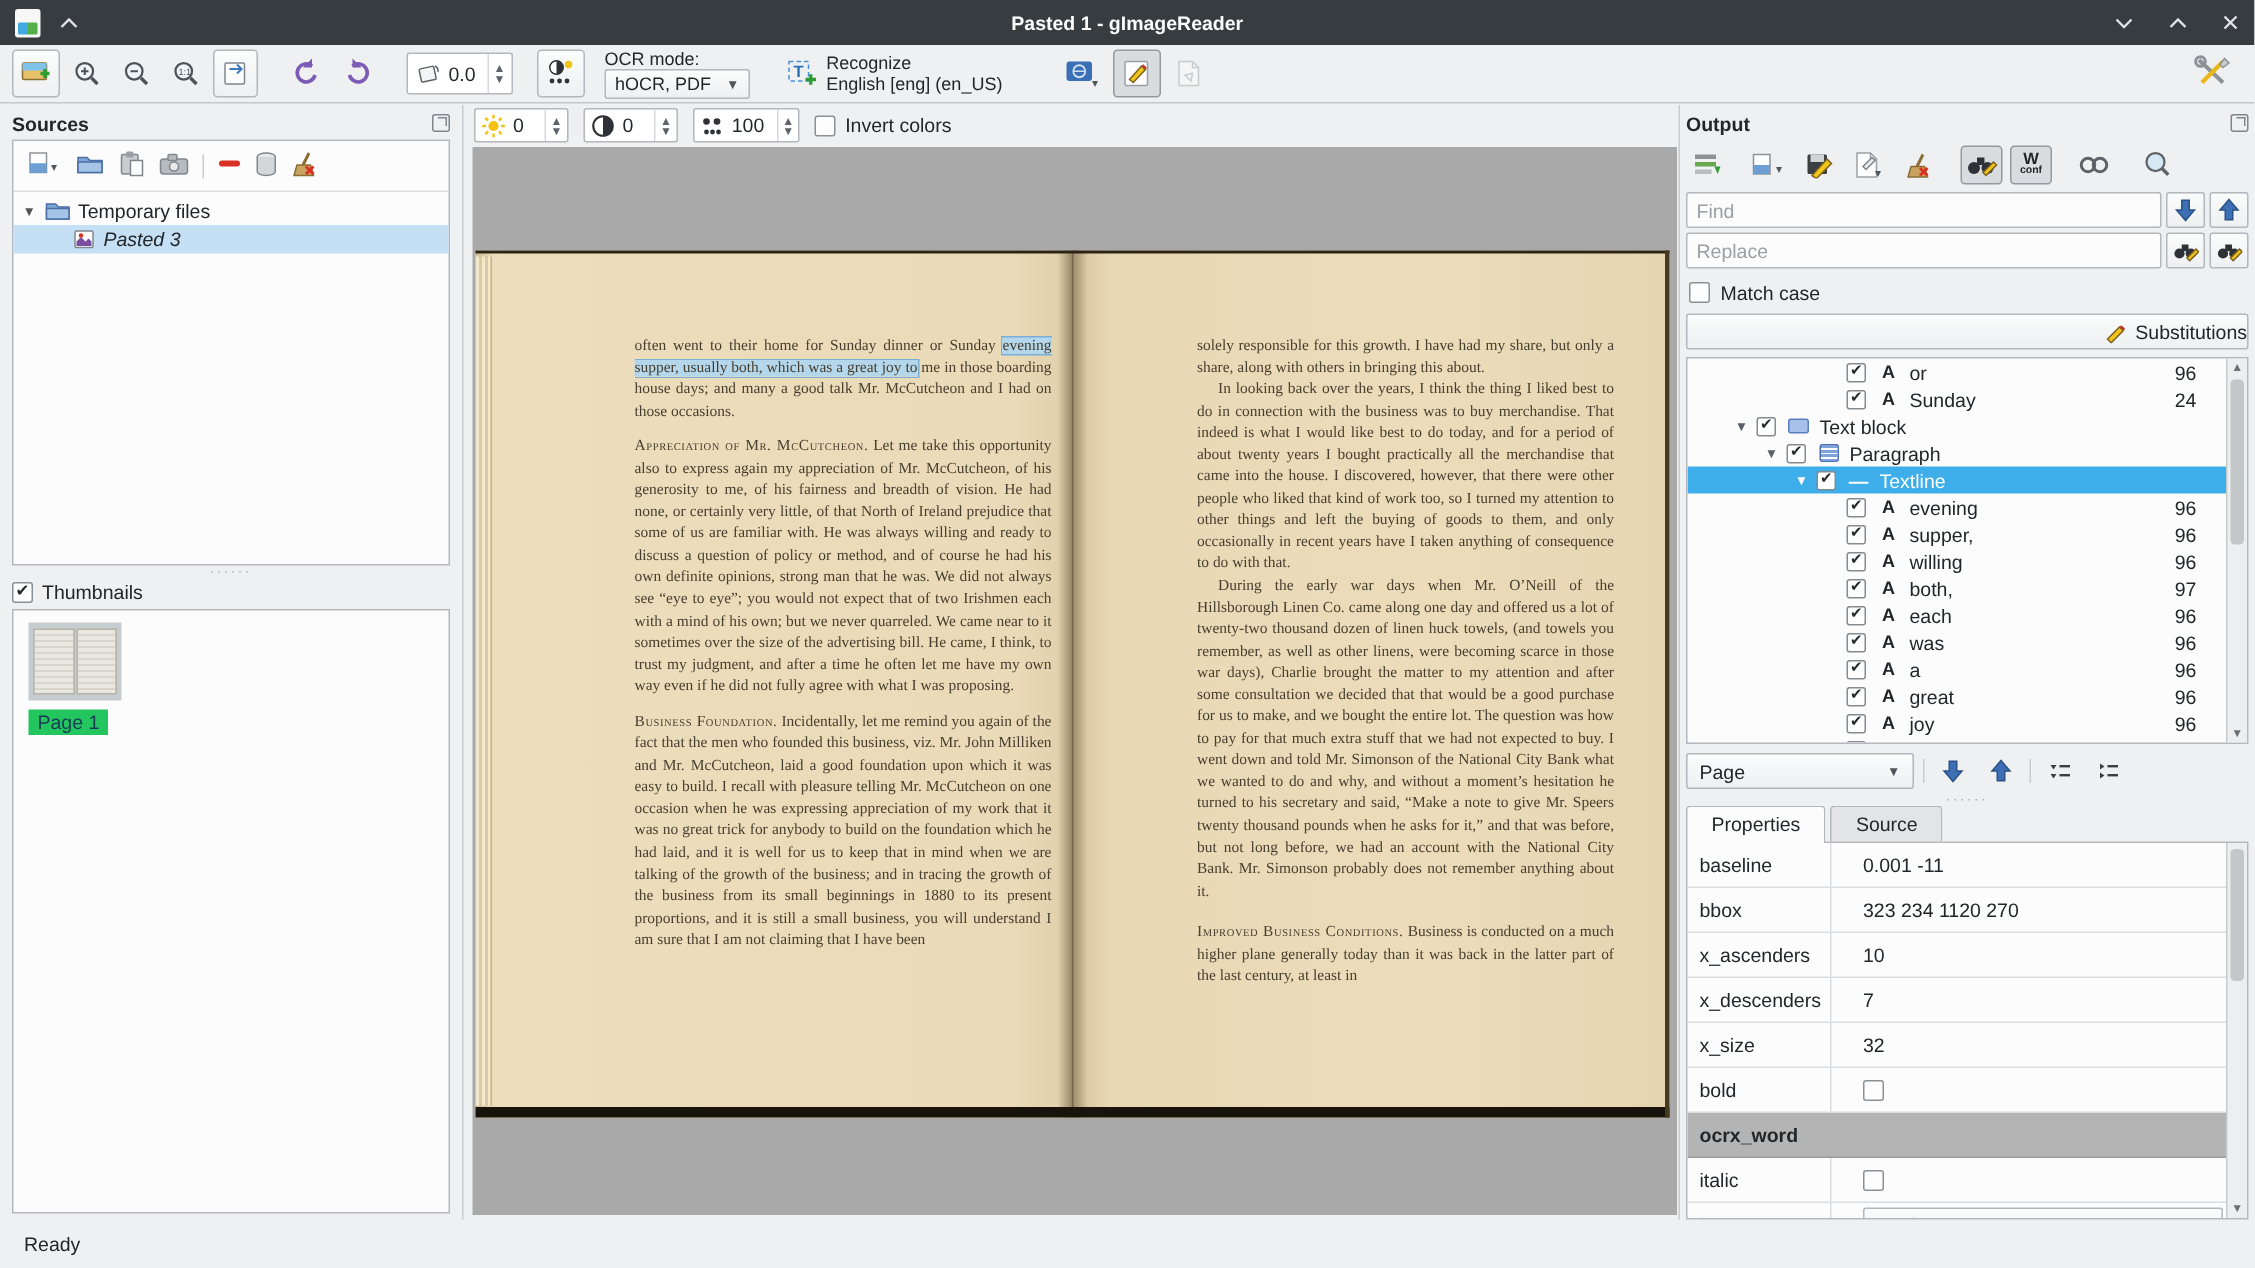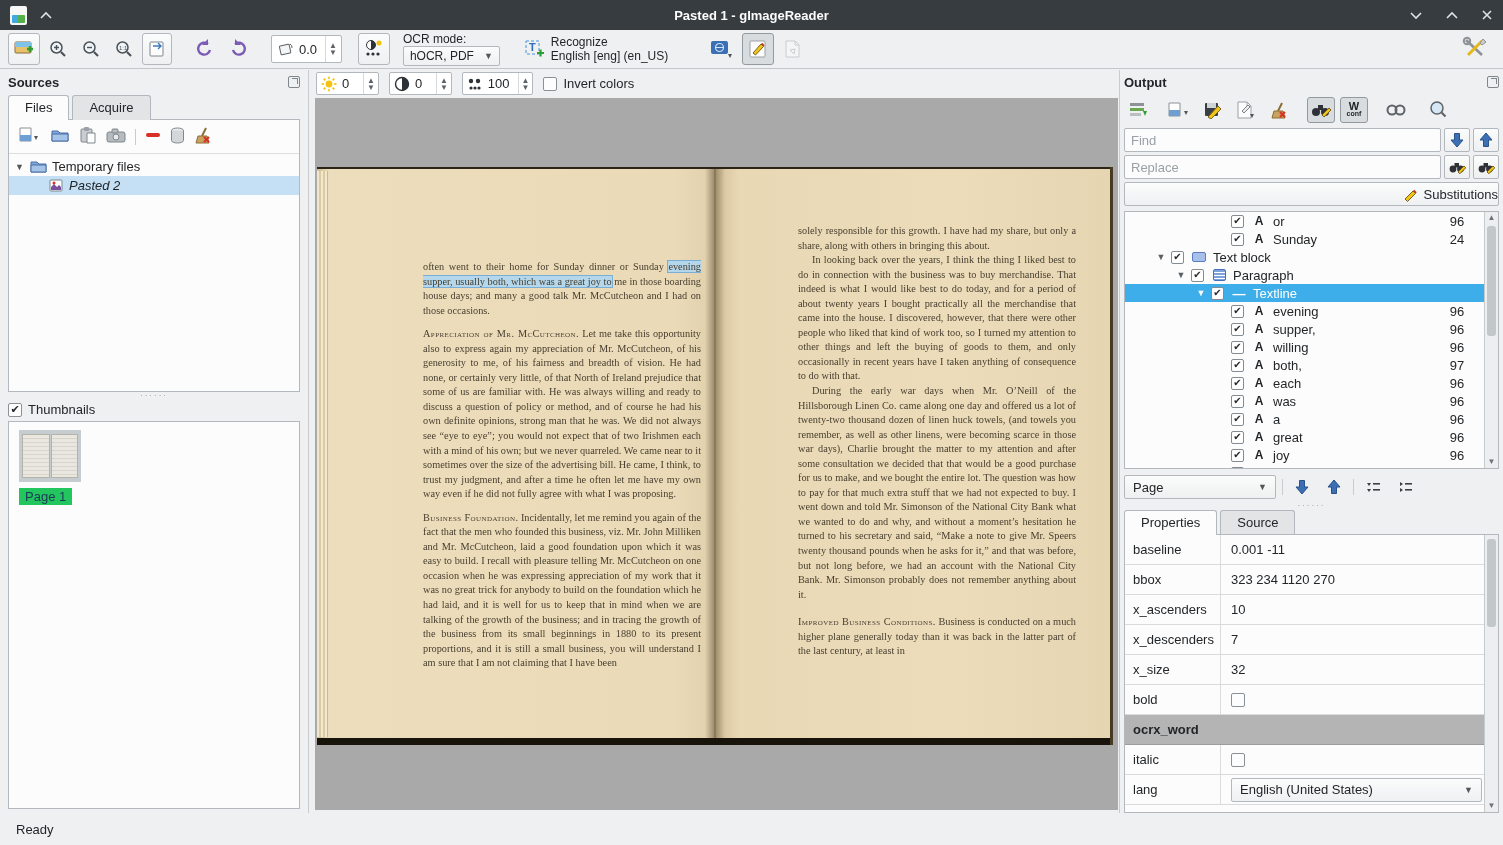--- a/index.html
+++ b/index.html
@@ -95,21 +95,21 @@
     background:linear-gradient(90deg,#d2bf9a 0,#e9d8b4 6%,#ecdcba 60%,#e6d5b1 100%); }
   .gutter { position:absolute; left:calc(50% - 10px); top:0; bottom:0; width:20px;
     background:linear-gradient(90deg,rgba(70,52,24,0) 0,rgba(70,52,24,.42) 45%,rgba(30,22,10,.55) 50%,rgba(70,52,24,.35) 55%,rgba(70,52,24,0) 100%); }
   .deckle { position:absolute; left:0; top:4px; bottom:8px; width:11px;
     background:repeating-linear-gradient(90deg,#f3e8cc 0 2px,#d9cba4 2px 4px); border-right:1px solid #c9b98f; }
   .edge-bottom { position:absolute; left:0; right:0; bottom:0; height:7px; background:#18140b; }
   .edge-top { position:absolute; left:0; right:0; top:0; height:2px; background:#2c2517; }
   .edge-right { position:absolute; right:0; top:0; bottom:0; width:3px; background:#463a22; }
   .page-text { position:absolute; top:57px; width:278px; font-family:"Liberation Serif","DejaVu Serif",serif;
     font-size:10.3px; line-height:14.55px; text-align:justify; color:#463e2f; }
-  .page-text.left  { left:106px;margin-top:36px; }
+  .page-text.left  { left:106px; }
   .page-text.right { left:481px; }
   .page-text p { margin:0; }
   .page-text.left p + p { margin-top:9px; }
   .page-text.right p.ind { text-indent:14px; }
   .page-text.right p.gap { margin-top:13px; }
   .opener { font-variant:small-caps; letter-spacing:.4px; }
   .hl { background:#b4d7eb; box-shadow:0 0 0 1px #79afd7; }
 
   
   .out-toolbar { display:flex; align-items:center; gap:5px; height:28px; margin:2px 0 4px 0; }
@@ -147,21 +147,21 @@
   .vscroll .sarrow.up { top:0; } .vscroll .sarrow.down { bottom:0; }
   .vscroll .thumb { position:absolute; left:2px; right:2px; background:#c2c7ca; border-radius:3px; }
   .pagerow { display:flex; align-items:center; gap:6px; height:28px; margin-top:4px; }
   .pagecombo { display:flex; align-items:center; border:1px solid #b2b8bd; background:linear-gradient(#fbfcfc,#eef0f1);
     border-radius:2px; height:24px; width:152px; padding:0 8px; }
   .pagecombo .carrow { margin-left:auto; font-size:9px; color:#51565a; }
   .treeiconbtn { width:26px; height:24px; display:flex; align-items:center; justify-content:center; }
   .outdots { height:8px; display:flex; align-items:center; justify-content:center; color:#9aa0a5; font-size:8px; letter-spacing:2px; }
   .props-wrap { position:relative; flex:1; min-height:0; }
   .props-box { position:absolute; left:0; right:0; top:25px; bottom:0; border:1px solid #b2b8bd; background:#fcfcfc; overflow:hidden; }
-  .prow { display:flex; height:30px; border-bottom:1px solid #d9dbdd; align-items:center; }
+  .prow { display:flex; height:30px; border-bottom:1px solid #d9dbdd; align-items:center;gap:11px; }
   .prow .pkey { width:96px; padding-left:8px; border-right:1px solid #d9dbdd; align-self:stretch; display:flex; align-items:center; }
   .prow .pval { padding-left:10px; flex:1; display:flex; align-items:center; }
   .prow.sect { background:#b4b4b4; font-weight:bold; border-bottom:1px solid #9c9c9c; padding-left:8px; }
   .prow .langcombo { display:flex; align-items:center; border:1px solid #b2b8bd; background:linear-gradient(#fbfcfc,#eef0f1);
     height:24px; flex:1; margin-right:16px; padding:0 8px; border-radius:2px; }
   .prow .langcombo .carrow { margin-left:auto; font-size:9px; color:#51565a; }
 
   
   .statusbar { position:absolute; left:0; right:0; bottom:0; height:32px; display:flex; align-items:center; padding-left:16px; }
 
@@ -328,24 +328,20 @@
 
   <div class="pane-border-l"></div>
   <div class="pane-border-r"></div>
 
   <div class="left-pane">
     <div class="pane-head">
       <span class="ptitle">Sources</span>
       <span class="floaticon"></span>
     </div>
     <div class="src-stack">
-      <div class="tabs">
-        <span class="tab active">Files</span>
-        <span class="tab">Acquire</span>
-      </div>
       <div class="whitebox src-box" style="flex:1.9;">
         <div class="src-toolbar">
           <span><svg width="24" height="18">
                 <path d="M3 2 h11 v13 h-11 z" fill="#fdfdfd" stroke="#8d9297"></path>
                 <path d="M3 9 h11 v6 h-11 z" fill="#6d9fd2"></path>
                 <path d="M3 9 h11 v6 h-11 z" fill="#6d9fd2"></path>
                 <text x="17" y="14" font-size="8" fill="#51565a">▾</text>
               </svg></span>
           <span><svg width="20" height="16">
                 <path d="M2 4 h6 l2 2 h8 v8 h-16 z" fill="#7fa8d9" stroke="#4a6fa5"></path>
@@ -383,21 +379,21 @@
                 <path d="M1 5 h15 v7 h-15 z" fill="#a5c4e8" stroke="#4a6fa5"></path>
               </svg>
             <span class="flabel">Temporary files</span>
           </div>
           <div class="srcrow selected" style="padding-left:40px;">
             <svg width="15" height="13">
                 <rect x="1" y="1" width="12" height="11" rx="1" fill="#fdfdfd" stroke="#7f878d"></rect>
                 <path d="M2 8 l3 -3 3 3 2 -2 2 2 v3 h-10 z" fill="#7b4fa0"></path>
                 <circle cx="5" cy="4" r="1.5" fill="#d93025"></circle>
               </svg>
-            <span class="flabel">Pasted 2</span>
+            <span class="flabel">Pasted 3</span>
           </div>
         </div>
       </div>
       <div class="splitter-dots">······</div>
       <div class="thumbrow">
         <span class="checkbox checked"></span>
         <span class="ilabel">Thumbnails</span>
       </div>
       <div class="whitebox thumb-box" style="flex:2.6;">
         <div class="mini-book">
@@ -583,20 +579,24 @@
           </svg>
         </span>
       <span class="sqbtn">
           <svg width="18" height="15">
             <circle cx="5" cy="9" r="3.4" fill="#2e3236"></circle>
             <circle cx="12.5" cy="9" r="3.4" fill="#2e3236"></circle>
             <rect x="6.5" y="3" width="4.5" height="4.5" fill="#2e3236"></rect>
             <path d="M10 12 L16 6 L17.8 7.8 L11.8 13.8 Z" fill="#f0c419" stroke="#7a611c"></path>
           </svg>
         </span>
+    </div>
+    <div class="mcrow">
+      <span class="checkbox"></span>
+      <span>Match case</span>
     </div>
     <div class="subsbtn">
       <svg width="15" height="15">
           <path d="M2 12 L10 4 L12.5 6.5 L4.5 14.5 Z" fill="#f0c419" stroke="#7a611c"></path>
           <path d="M10 4 L12.5 6.5 L13.8 5.2 L11.2 2.8 Z" fill="#c0392b"></path>
         </svg>
       <span>Substitutions</span>
     </div>
 
     <div class="whitebox ocr-tree">

